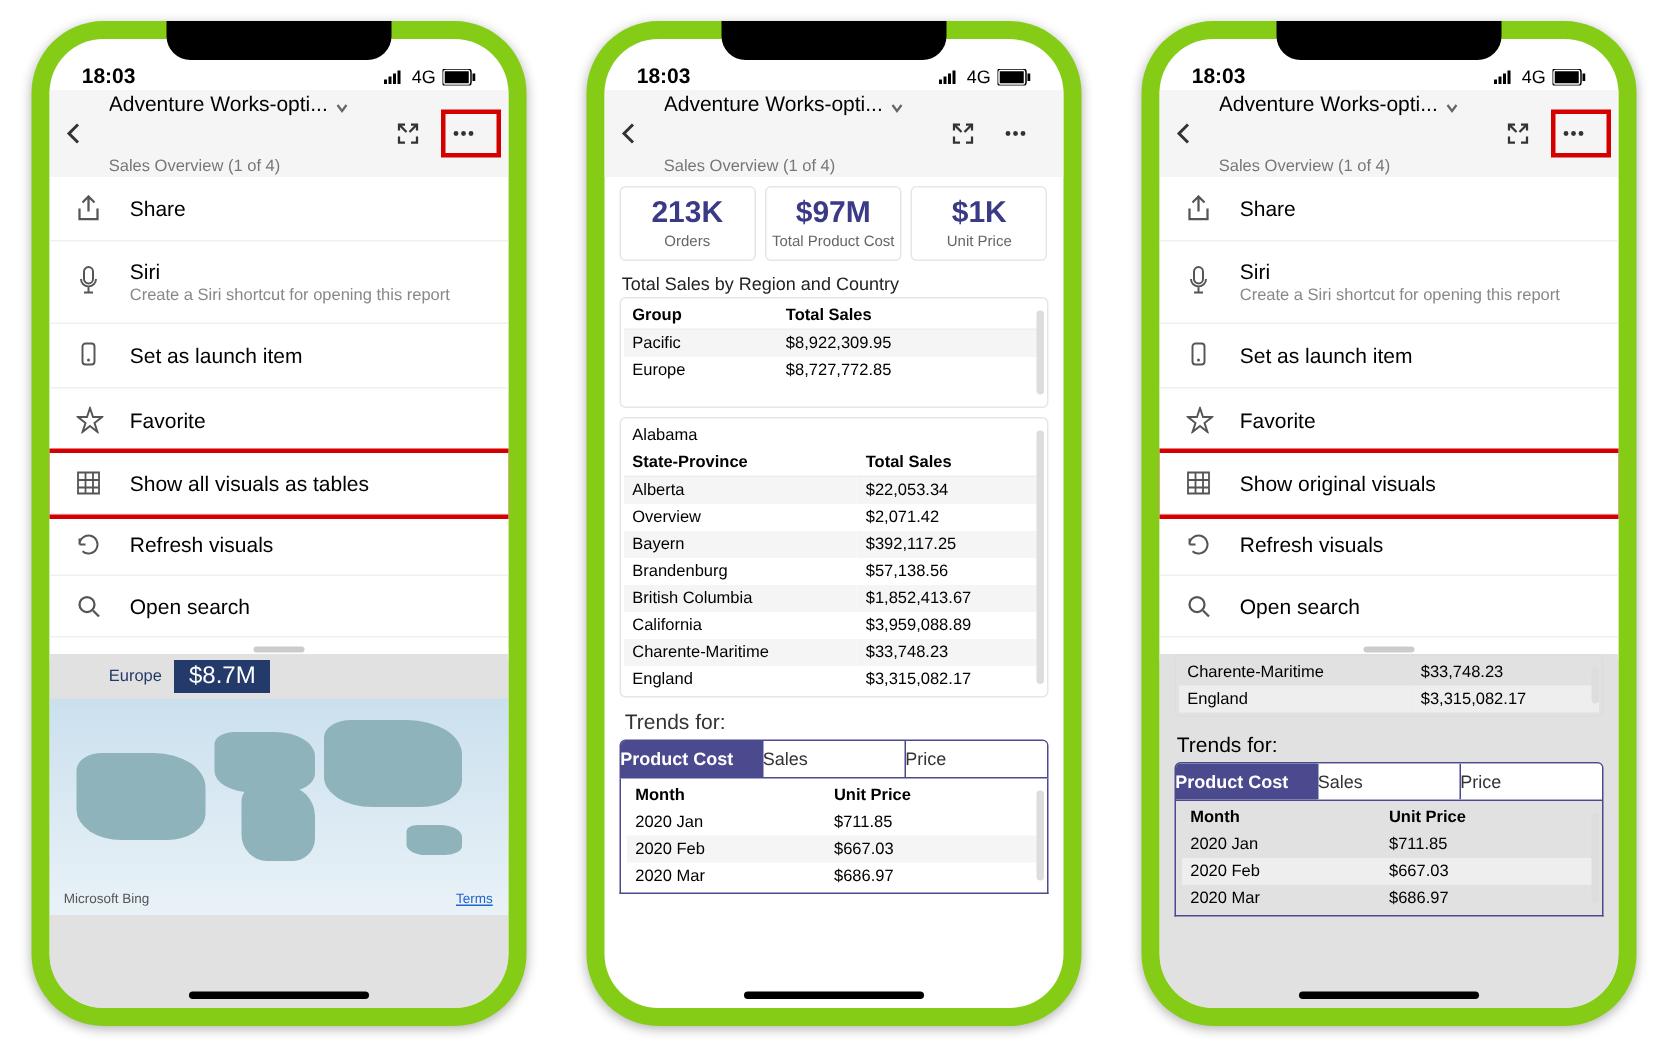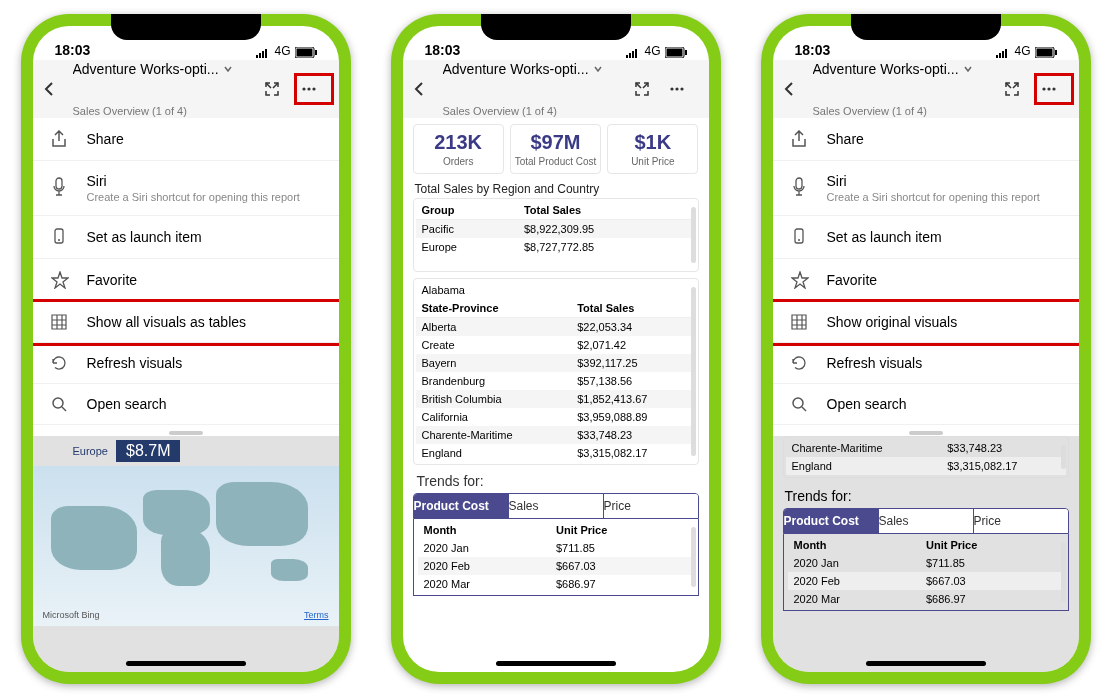--- a/index.html
+++ b/index.html
@@ -41,33 +41,33 @@
   }
   .statusbar {
     height: 34px;
     display:flex;
     align-items:flex-end;
     justify-content:space-between;
     padding: 0 22px 2px;
     font-size: 14px;
     font-weight: 600;
   }
-  .status-right { display:flex; gap:4px; align-items:flex-end; font-size:12px; font-weight:500;}
+  .status-right { display:flex; gap:4px; align-items:center; font-size:12px; font-weight:500;}
   .header {
     background:#f5f5f5;
     height:58px;
     display:flex;
     align-items:center;
     padding: 0 8px;
     gap:4px;
     position: relative;
   }
   .header-back { width:28px; text-align:center; font-size:20px;}
   .header-title-block { flex:1; min-width:0; }
-  .header-title { font-size:14px; display:flex; align-items:center; gap:4px;}
+  .header-title { font-size:14px; display:flex; align-items:flex-end; gap:4px;}
   .header-title span:first-child { white-space:nowrap; overflow:hidden; text-overflow:ellipsis; }
   .header-sub { font-size:11px; color:#777;margin-top:28px; }
   .header-expand { width:30px; text-align:center; font-size:18px;}
   .header-more { width:34px; text-align:center; font-size:18px; letter-spacing:1px;}
   .red-box { outline: 3px solid #d40000; }
   .menu {
     background:#fff;
   }
   .menu-item {
     display:flex;
@@ -83,21 +83,21 @@
   .menu-drag span { width:34px; height:4px; background:#ccc; border-radius:2px;}
   .dimmed-bg {
     position:absolute;
     left:0; right:0; bottom:0;
     background: rgba(200,200,200,.55);
     overflow:hidden;
   }
   .map-bar { display:flex; align-items:center; gap:8px; padding:4px 40px; font-size:11px;}
   .map-bar .barlabel { color:#243a6b;}
   .map-bar .barfill { background:#243a6b; color:#fff; padding:2px 10px; font-size:16px;}
-  .mapimg { width:100%; height:160px; background: linear-gradient(#cbe0ee,#e9f2f7); position:relative;text-decoration:underline;}
+  .mapimg { width:100%; height:144px; background: linear-gradient(#cbe0ee,#e9f2f7); position:relative;text-decoration:underline;}
   .continent { position:absolute; background:#8fb3ba; border-radius:20% 40% 30% 35%; }
   .bing { position:absolute; left:10px; bottom:6px; font-size:9px; color:#555;}
   .terms { position:absolute; right:10px; bottom:6px; font-size:9px; color:#2266cc; text-decoration:underline;}
   
   .p2-content { padding: 6px 10px; }
   .kpi-row { display:flex; gap:6px; }
   .kpi { flex:1; border:1px solid #e6e6e6; border-radius:4px; text-align:center; padding:6px 2px;}
   .kpi-val { font-weight:700; font-size:20px; color:#3b3a86;}
   .kpi-lbl { font-size:10px; color:#666; margin-top:2px;}
   .section-title { font-size:12px; margin:8px 2px 2px; color:#222;}
@@ -373,21 +373,21 @@
               </tr>
           <tr>
                 <th>State-Province</th>
                 <th>Total Sales</th>
               </tr>
           <tr class="alt">
                 <td>Alberta</td>
                 <td>$22,053.34</td>
               </tr>
           <tr>
-                <td>Create</td>
+                <td>Overview</td>
                 <td>$2,071.42</td>
               </tr>
           <tr class="alt">
                 <td>Bayern</td>
                 <td>$392,117.25</td>
               </tr>
           <tr>
                 <td>Brandenburg</td>
                 <td>$57,138.56</td>
               </tr>

